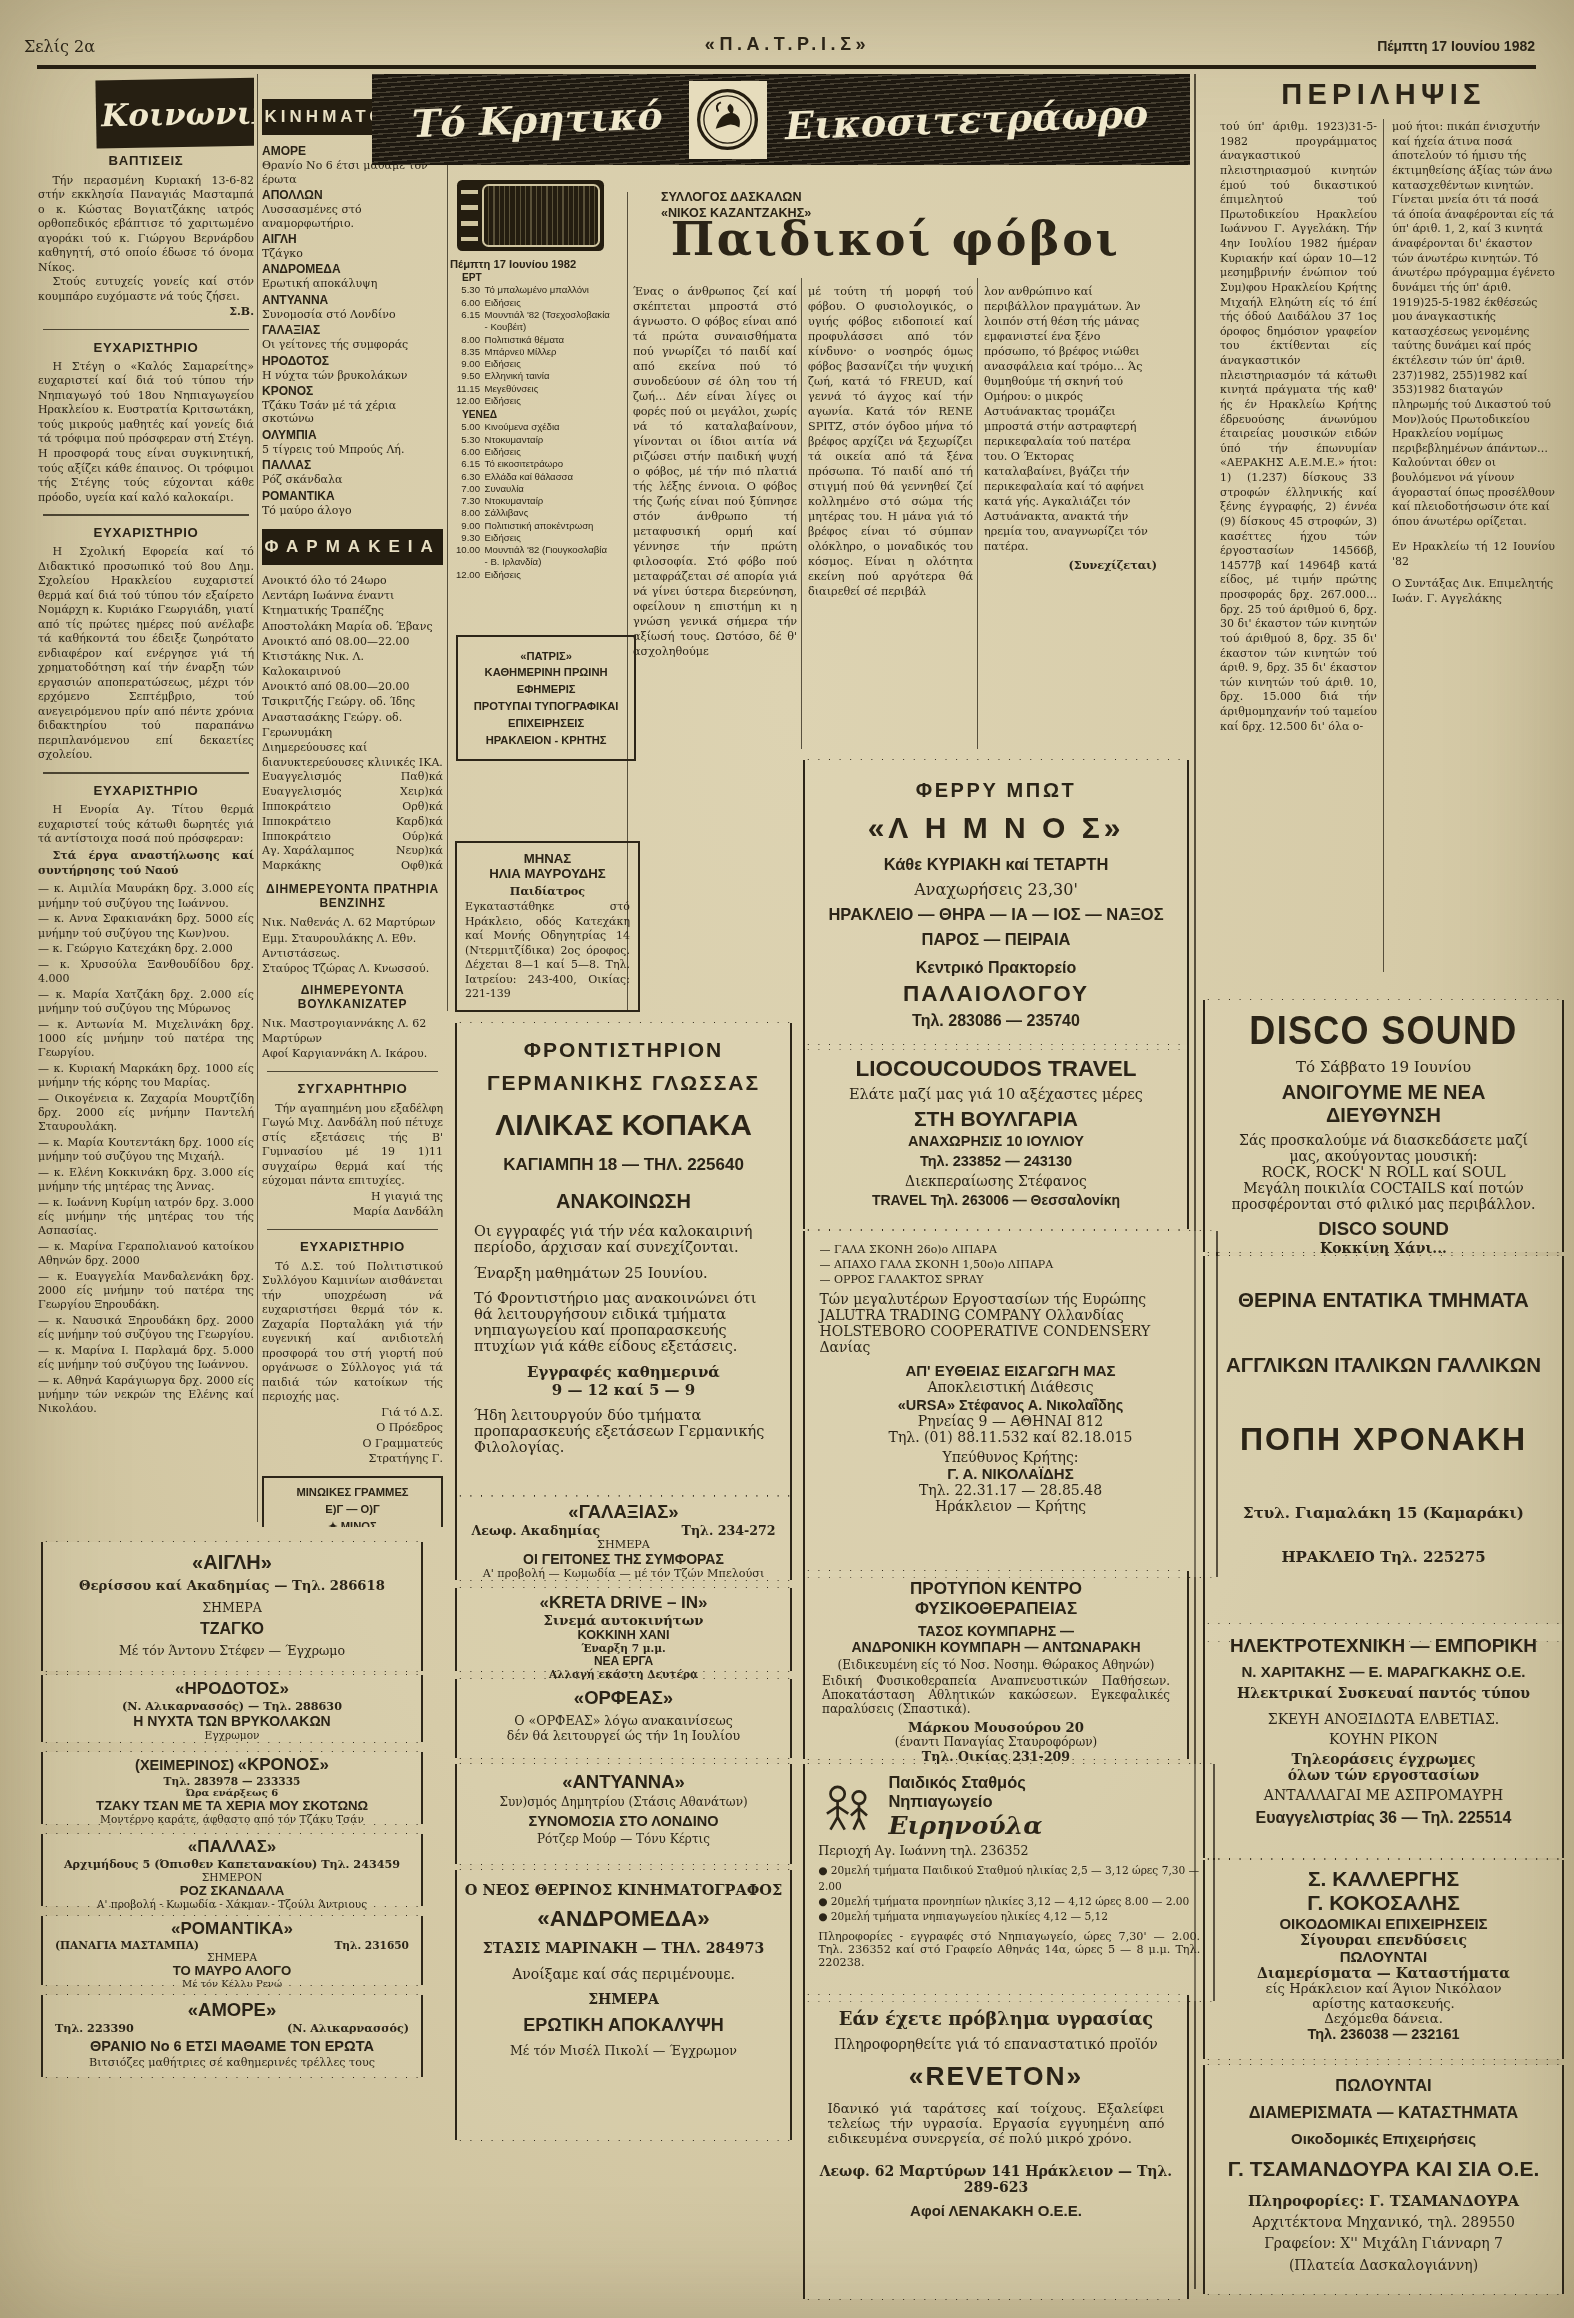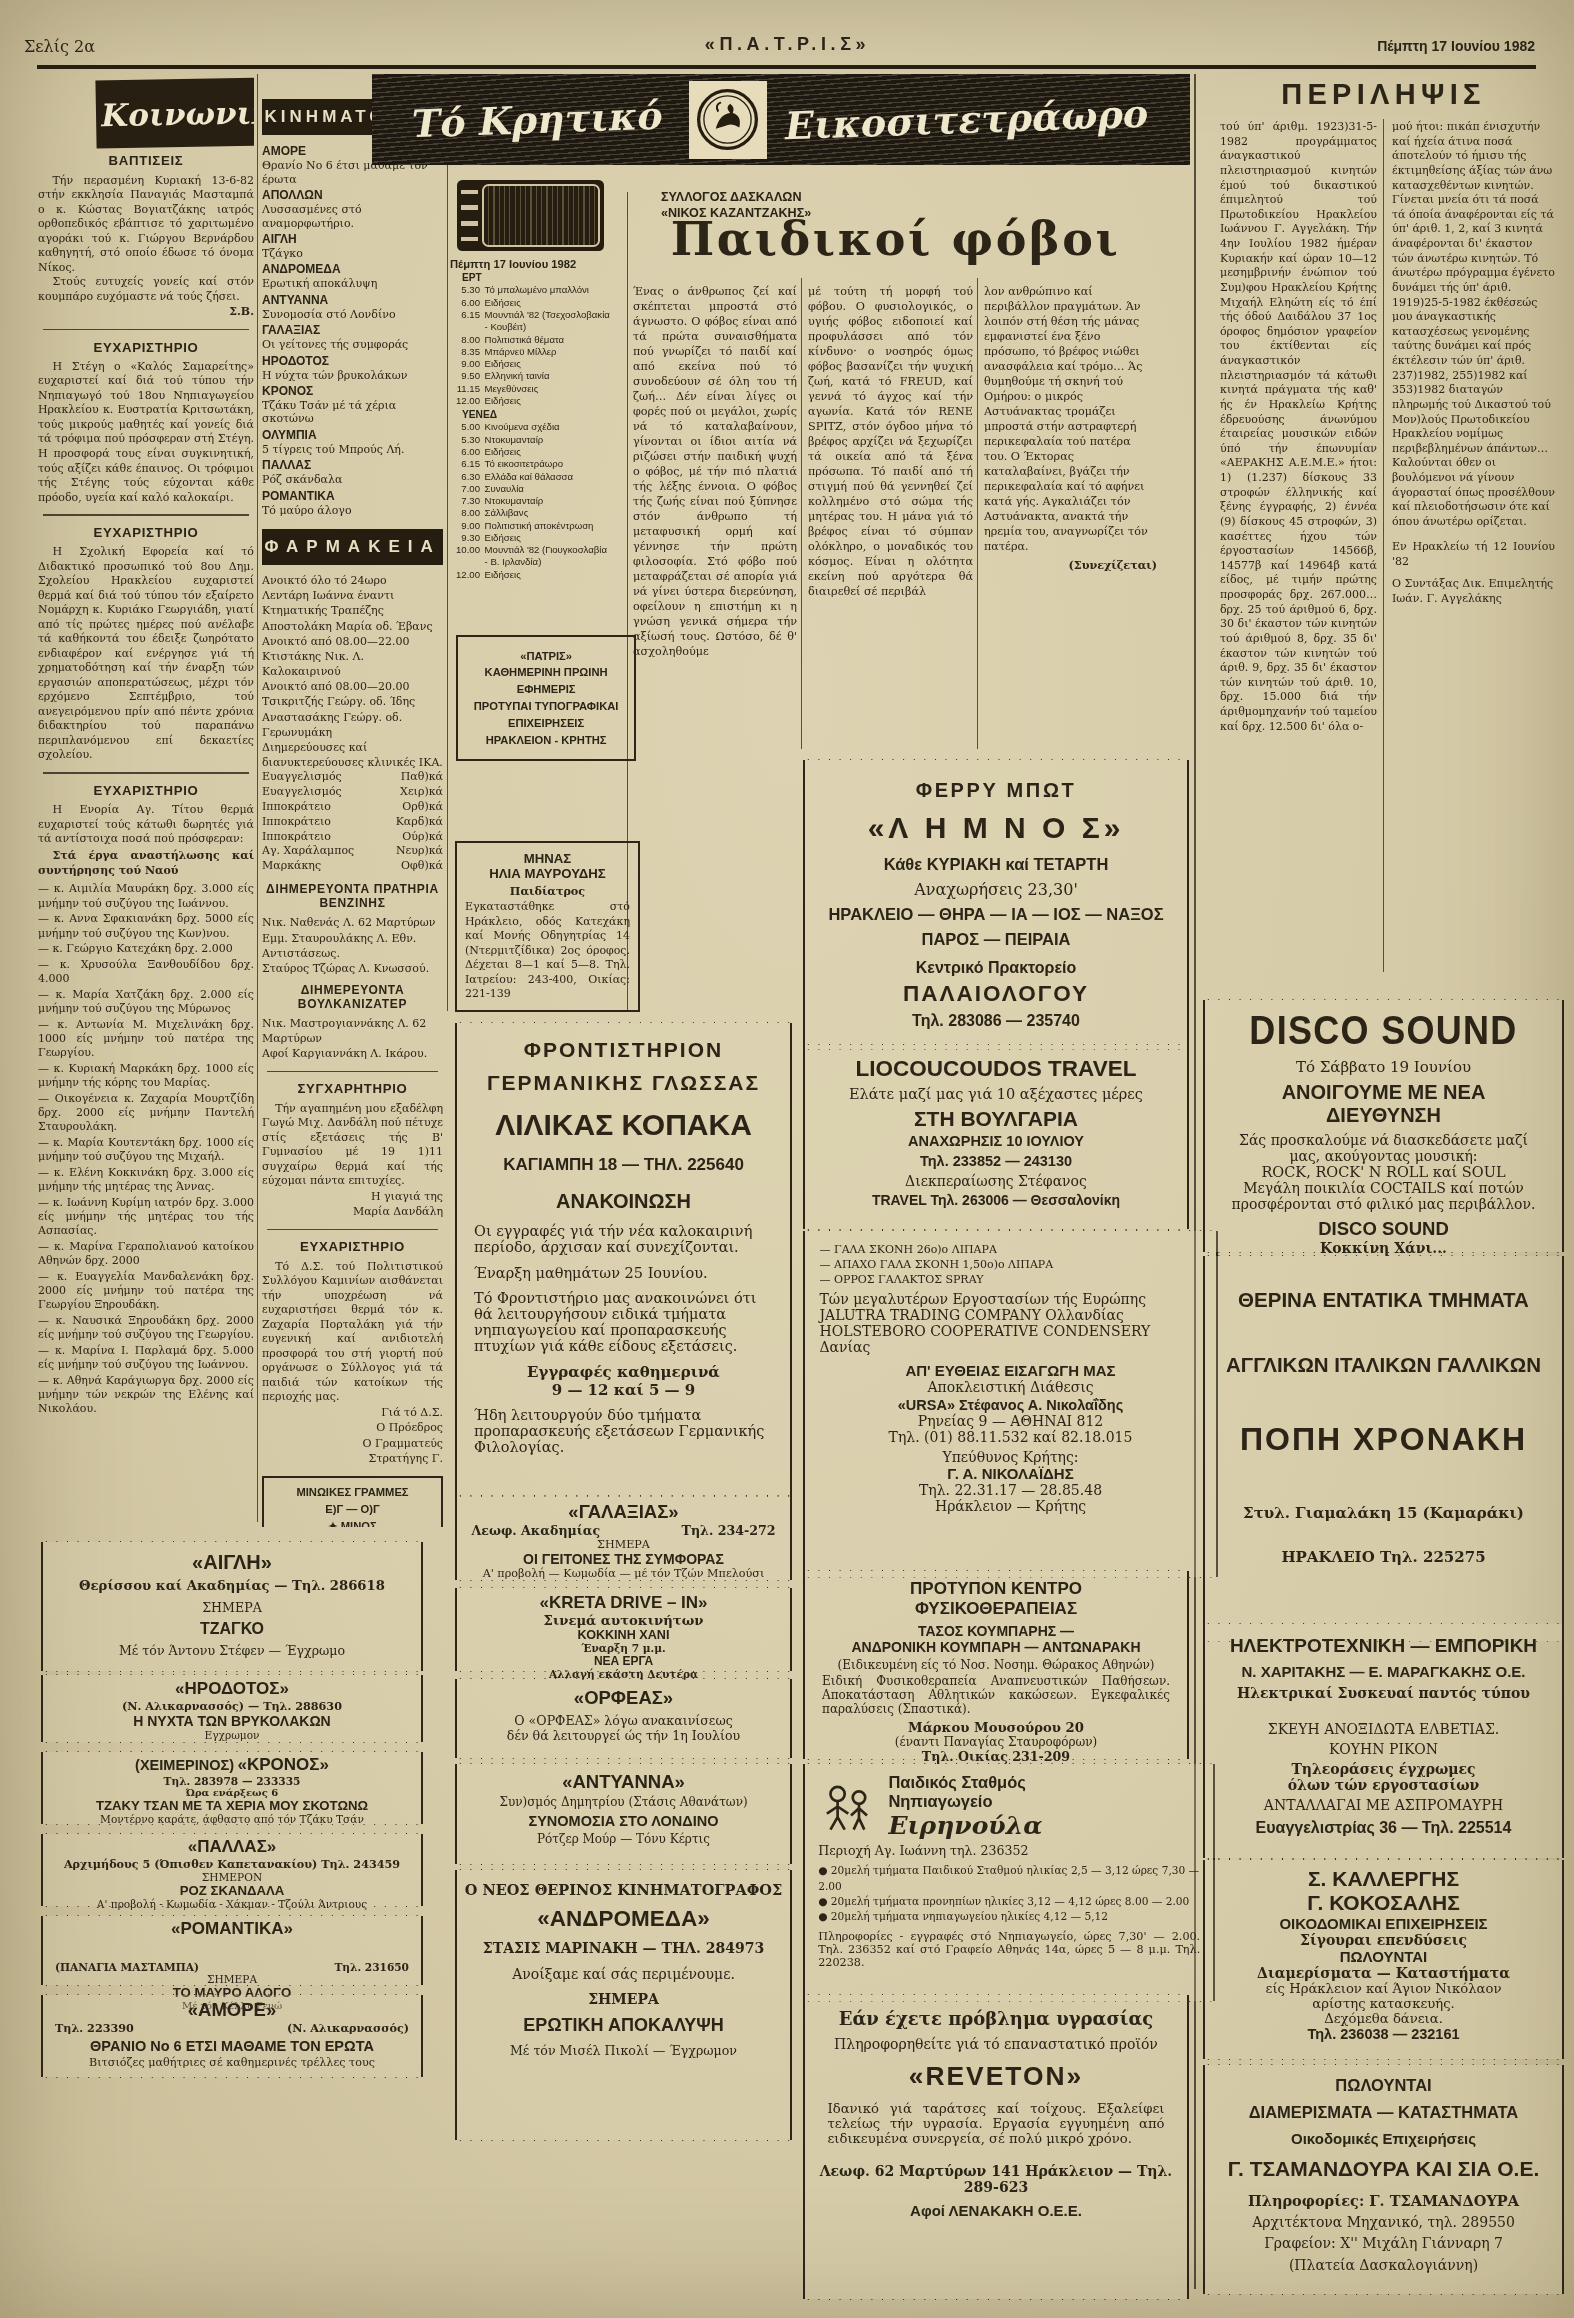--- a/index.html
+++ b/index.html
@@ -545,21 +545,21 @@
     <div class="adbig" style="font-size:20.5px;margin-top:41px;">ΑΓΓΛΙΚΩΝ ΙΤΑΛΙΚΩΝ ΓΑΛΛΙΚΩΝ</div>
     <div class="adbig" style="font-size:32px;margin-top:44px;letter-spacing:2px;">ΠΟΠΗ ΧΡΟΝΑΚΗ</div>
     <div class="b" style="font-size:15px;margin-top:46px;">Στυλ. Γιαμαλάκη 15  (Καμαράκι)</div>
     <div class="b" style="font-size:15px;margin-top:26.4px;">ΗΡΑΚΛΕΙΟ  Τηλ. 225275</div>
   </div>
 
   <div class="zbox c" style="left:1203px;top:1624px;width:357px;height:223px;padding-top:10.6px;">
     <div class="adbig" style="font-size:19px;">ΗΛΕΚΤΡΟΤΕΧΝΙΚΗ — ΕΜΠΟΡΙΚΗ</div>
     <div class="adbig" style="font-size:15px;margin-top:6.6px;">Ν. ΧΑΡΙΤΑΚΗΣ — Ε. ΜΑΡΑΓΚΑΚΗΣ  Ο.Ε.</div>
     <div class="b" style="font-size:14px;margin-top:5.3px;">Ηλεκτρικαί Συσκευαί παντός τύπου</div>
-    <div style="font-size:14px;margin-top:20px;">ΣΚΕΥΗ ΑΝΟΞΙΔΩΤΑ ΕΛΒΕΤΙΑΣ.</div>
+    <div style="font-size:14px;margin-top:10px;">ΣΚΕΥΗ ΑΝΟΞΙΔΩΤΑ ΕΛΒΕΤΙΑΣ.</div>
     <div style="font-size:14px;margin-top:4px;">ΚΟΥΗΝ   ΡΙΚΟΝ</div>
     <div class="b" style="font-size:14px;margin-top:4px;">Τηλεοράσεις έγχρωμες</div>
     <div class="b" style="font-size:14px;">όλων τών εργοστασίων</div>
     <div style="font-size:14px;margin-top:4px;">ΑΝΤΑΛΛΑΓΑΙ ΜΕ ΑΣΠΡΟΜΑΥΡΗ</div>
     <div class="adbig" style="font-size:16px;margin-top:5.3px;">Ευαγγελιστρίας 36 — Τηλ. 225514</div>
   </div>
 
   <div class="zbox c" style="left:1203px;top:1860px;width:357px;height:192px;padding-top:6.6px;">
     <div class="adbig" style="font-size:21px;">Σ.  ΚΑΛΛΕΡΓΗΣ</div>
     <div class="adbig" style="font-size:21px;">Γ.  ΚΟΚΟΣΑΛΗΣ</div>
@@ -613,21 +613,21 @@
   <div class="zbox c" style="left:41px;top:1834px;width:378px;height:69px;padding-top:3.3px;">
     <div class="adbig" style="font-size:17px;">«ΠΑΛΛΑΣ»</div>
     <div class="b" style="font-size:11.2px;">Αρχιμήδους 5 (Όπισθεν Καπετανακίου)   Τηλ. 243459</div>
     <div style="font-size:10.6px;">ΣΗΜΕΡΟΝ</div>
     <div class="adbig" style="font-size:13.2px;">ΡΟΖ ΣΚΑΝΔΑΛΑ</div>
     <div style="font-size:10.6px;">Α' προβολή - Κωμωδία - Χάκμαν - Τζούλι Άντριους</div>
   </div>
 
   <div class="zbox c" style="left:41px;top:1916px;width:378px;height:66px;padding-top:3.3px;">
     <div class="adbig" style="font-size:17px;">«ΡΟΜΑΝΤΙΚΑ»</div>
-    <div style="display:flex;justify-content:space-between;padding:0 12px;font-size:10.6px;font-weight:bold;margin-top:22px;">
+    <div style="display:flex;justify-content:space-between;padding:0 12px;font-size:10.6px;font-weight:bold;">
       <span>(ΠΑΝΑΓΙΑ ΜΑΣΤΑΜΠΑ)</span>
       <span>Τηλ. 231650</span>
     </div>
     <div style="font-size:10.6px;">ΣΗΜΕΡΑ</div>
     <div class="adbig" style="font-size:13.2px;">ΤΟ ΜΑΥΡΟ ΑΛΟΓΟ</div>
     <div style="font-size:10px;">Μέ τόν Κέλλυ Ρενώ</div>
   </div>
 
   <div class="zbox c" style="left:41px;top:1995px;width:378px;height:78px;padding-top:4px;">
     <div class="adbig" style="font-size:18.5px;">«ΑΜΟΡΕ»</div>

